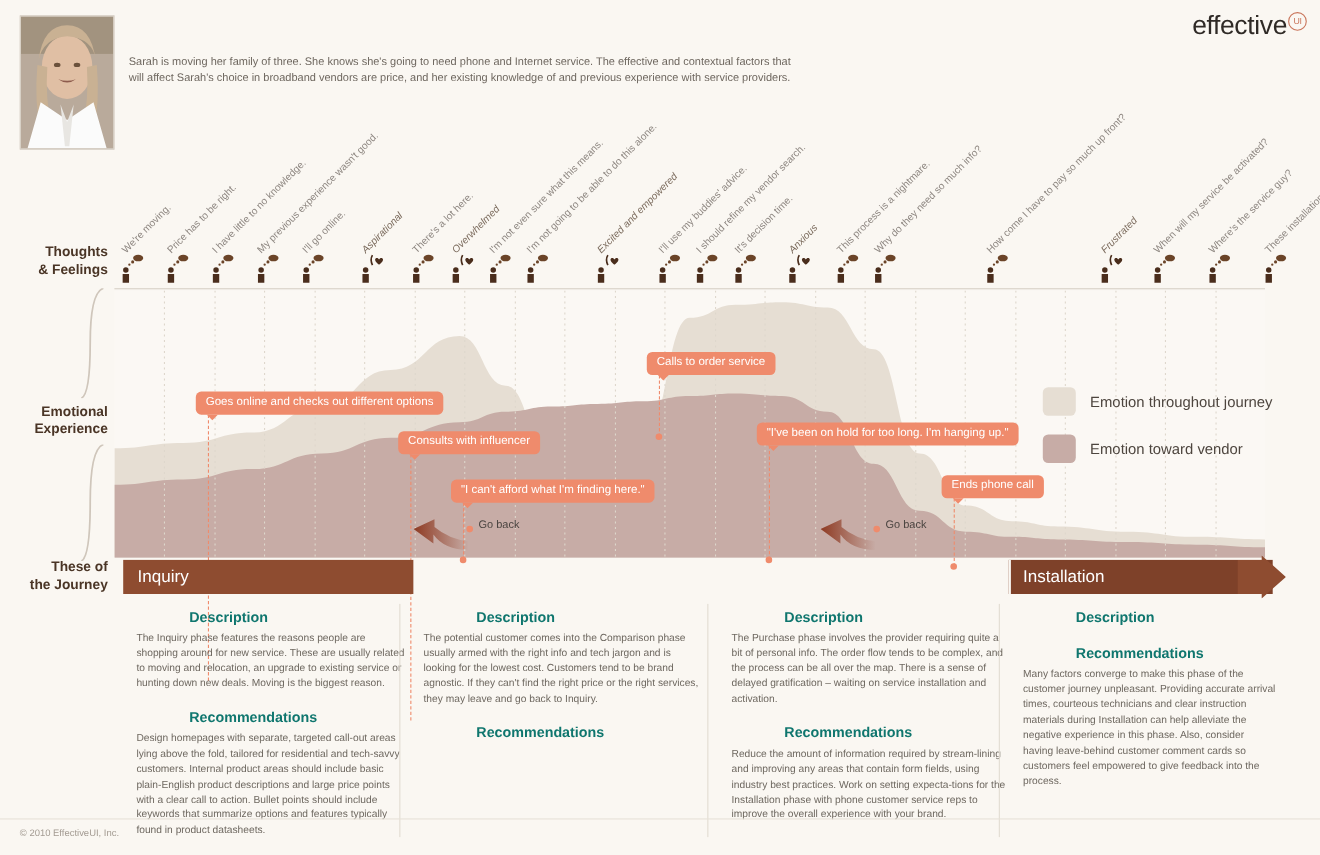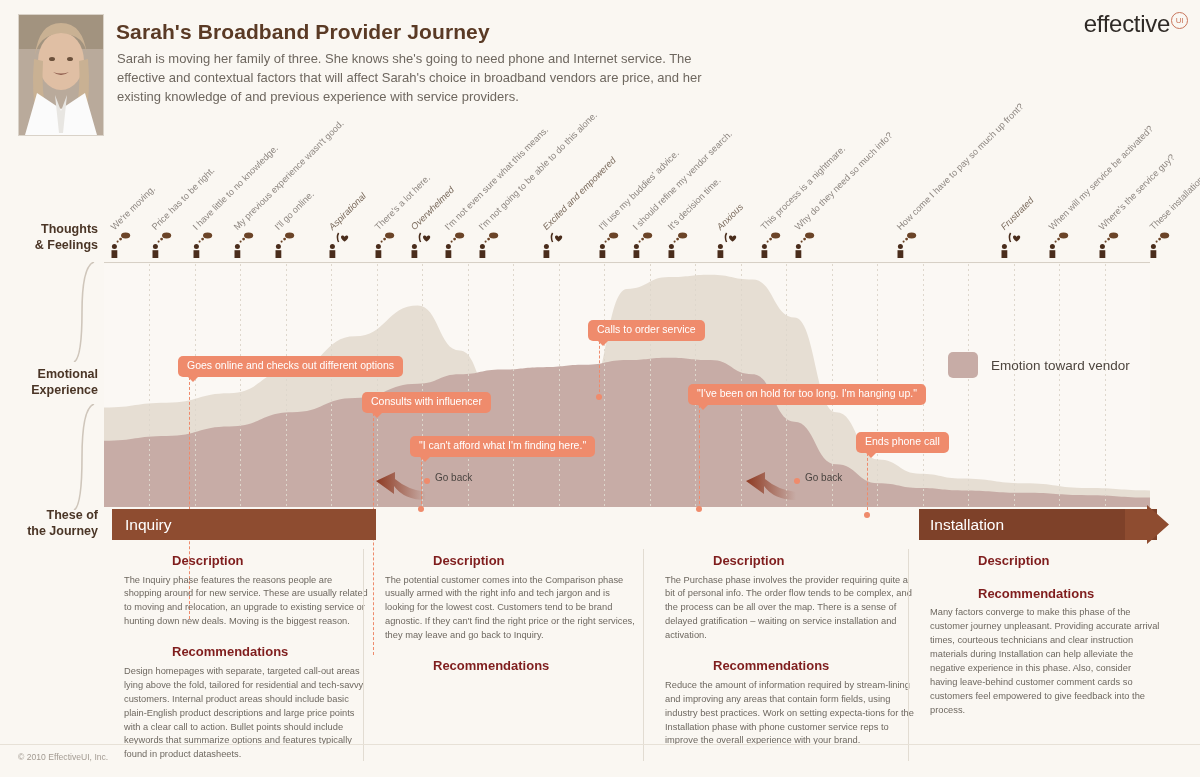--- a/index.html
+++ b/index.html
@@ -18,21 +18,21 @@
     position:absolute;left:18px;top:14px;width:84px;height:120px;
     border:1px solid #d9d2c8;background:#cfc6bb;overflow:hidden;
   }
   #photo svg{display:block;}
   #title{
     position:absolute;left:116px;top:20px;
     font-size:21px;font-weight:bold;color:#5a3a25;letter-spacing:.1px;
   }
   #intro{
     position:absolute;left:117px;top:50px;width:615px;
-    font-size:13px;line-height:1.46;color:#6e675f;
+    font-size:10px;line-height:1.46;color:#6e675f;
   }
   #logo{
     position:absolute;right:12px;top:10px;
     font-size:24px;color:#2f2a26;letter-spacing:-.3px;
   }
   #logo .badge{
     display:inline-block;width:15px;height:15px;border-radius:50%;
     border:1.3px solid #c9755b;color:#c9755b;font-size:8px;
     line-height:15px;text-align:center;vertical-align:super;
     margin-left:1px;font-family:"Liberation Sans",sans-serif;
@@ -105,21 +105,21 @@
     font-size:15.5px;line-height:31px;padding-left:13px;
     box-sizing:border-box;
   }
   .phase.alt{background:#7e4129;}
   .phase-sep{position:absolute;top:0;width:2px;height:31px;background:#faf7f2;}
   #phase-arrow{position:absolute;top:-4px;right:-1px;}
 
   
   .col{position:absolute;top:551px;font-size:9.3px;color:#6e6860;line-height:1.5;}
   .col h3{
-    margin:0 0 3px;font-size:13px;font-weight:bold;color:#7f1d1d;padding-left:48px;
+    margin:0 0 3px;font-size:13px;font-weight:bold;color:#0f766e;padding-left:48px;
   }
   .col .blk{margin-bottom:13px;}
   .coldiv{position:absolute;top:549px;width:1px;height:212px;background:#e2dcd2;}
 
   #footer{
     position:absolute;left:18px;top:752px;font-size:8.6px;color:#a39b92;
   }
   #footer-rule{position:absolute;left:0;top:744px;width:1200px;height:1px;background:#e7e1d7;}
 </style>
 </head>
@@ -136,21 +136,20 @@
       <path d="M15,44 Q12,78 18,104 L28,104 Q22,74 24,46Z" fill="#c9b193"></path>
       <path d="M69,44 Q72,78 66,104 L56,104 Q62,74 60,46Z" fill="#c9b193"></path>
       <ellipse cx="33" cy="44" rx="3" ry="2" fill="#6b513c"></ellipse>
       <ellipse cx="51" cy="44" rx="3" ry="2" fill="#6b513c"></ellipse>
       <path d="M34,57 Q42,63 50,57 Q42,60 34,57Z" fill="#8d5b4c"></path>
       <path d="M18,78 L42,94 L66,78 L78,120 L6,120Z" fill="#fbfbfb"></path>
       <path d="M36,80 L42,96 L48,80 L44,118 L40,118Z" fill="#e8e6e2"></path>
     </svg>
   </div>
 
-  <div id="title">Sarah's Broadband Provider Journey</div>
   <div id="intro">Sarah is moving her family of three. She knows she's going to need phone and Internet service. The effective and contextual factors that will affect Sarah's choice in broadband vendors are price, and her existing knowledge of and previous experience with service providers.</div>
   <div id="logo"><span>effective</span><span class="badge">UI</span></div>
 
   <div class="rowlabel" id="lbl-thoughts">
     <span>Thoughts</span><br>
     <span>&amp; Feelings</span>
   </div>
   <div class="rowlabel" id="lbl-emotional">
     <span>Emotional</span><br>
     <span>Experience</span>
@@ -456,20 +455,24 @@
               <stop offset="0" stop-color="#8e3a22"></stop>
               <stop offset="1" stop-color="#8e3a22" stop-opacity="0"></stop>
             </linearGradient>
           </defs>
           <path d="M52,30 Q30,30 20,16 L20,24 L2,11 L21,2 L21,9 Q34,20 52,22Z" fill="url(#ga1)"></path>
         </svg></div>
     </div>
 
   <div id="legend">
       <div class="lg-row">
+        <div class="lg-sw" style="background: rgb(230, 222, 211);"></div>
+        <div class="lg-tx">Emotion throughout journey</div>
+      </div>
+      <div class="lg-row">
         <div class="lg-sw" style="background: rgb(199, 172, 166);"></div>
         <div class="lg-tx">Emotion toward vendor</div>
       </div>
     </div>
 
   <div id="phasebar" style="width: 1056px;">
       <div class="phase" style="left: 0px; width: 264px;">Inquiry</div>
       <div class="phase-sep" style="left: 264px;"></div>
       <div class="phase-sep" style="left: 541px;"></div>
       <div class="phase alt" style="left: 805px; width: 240px;">Installation</div>

